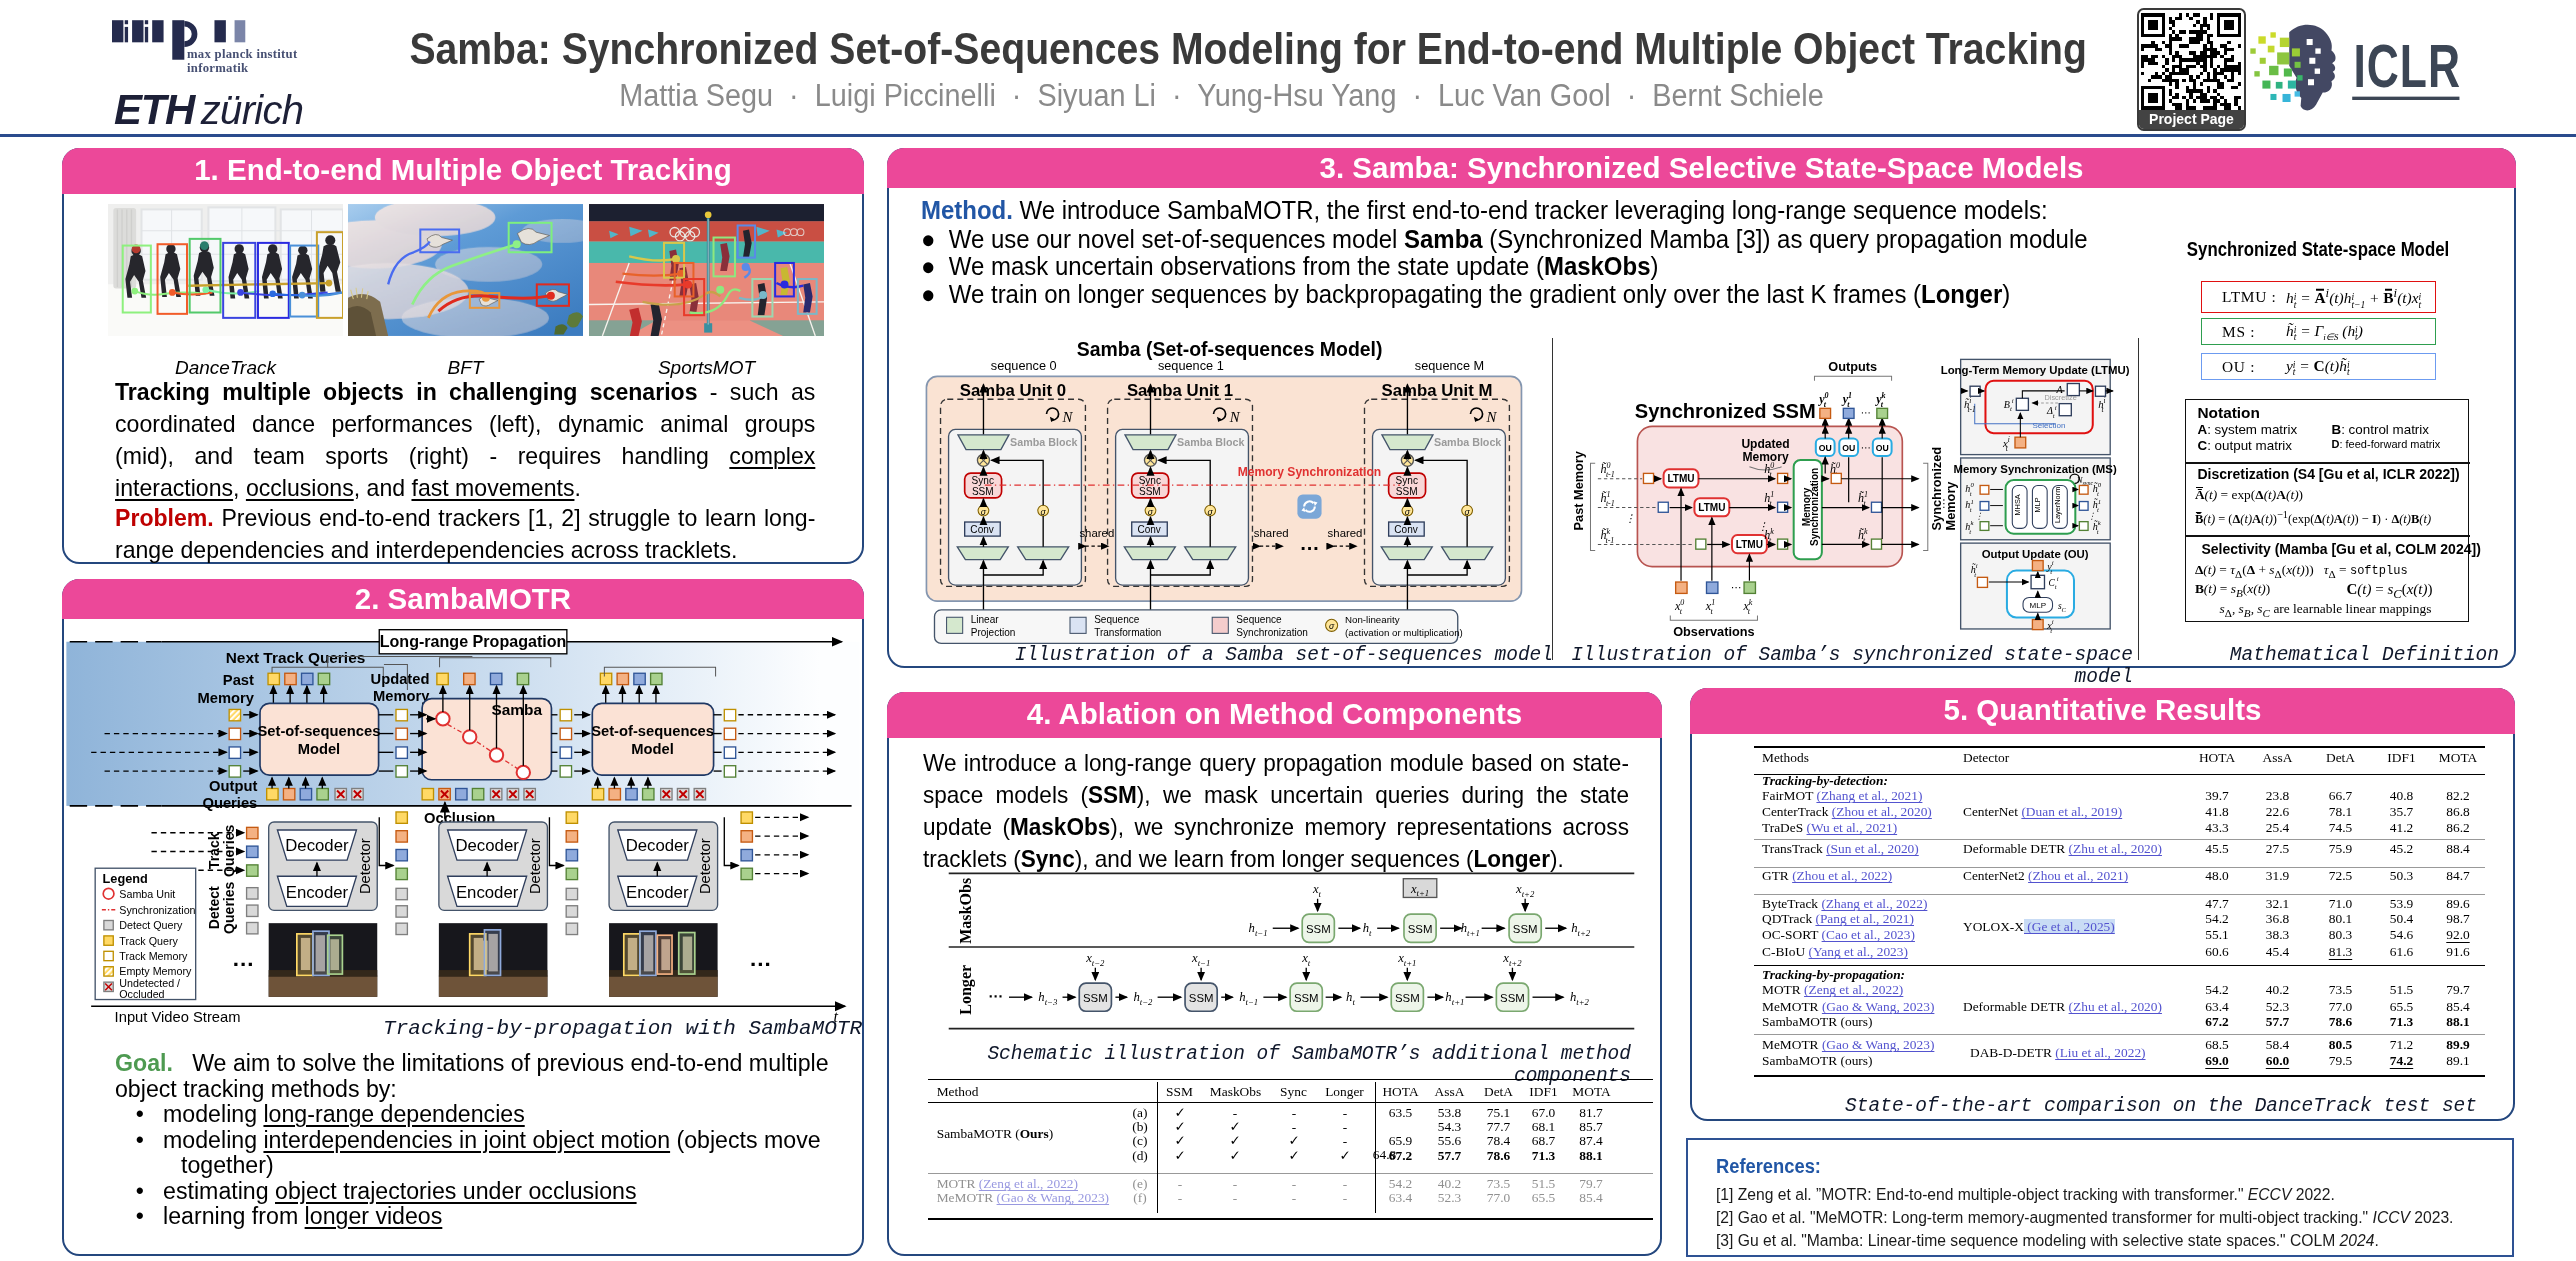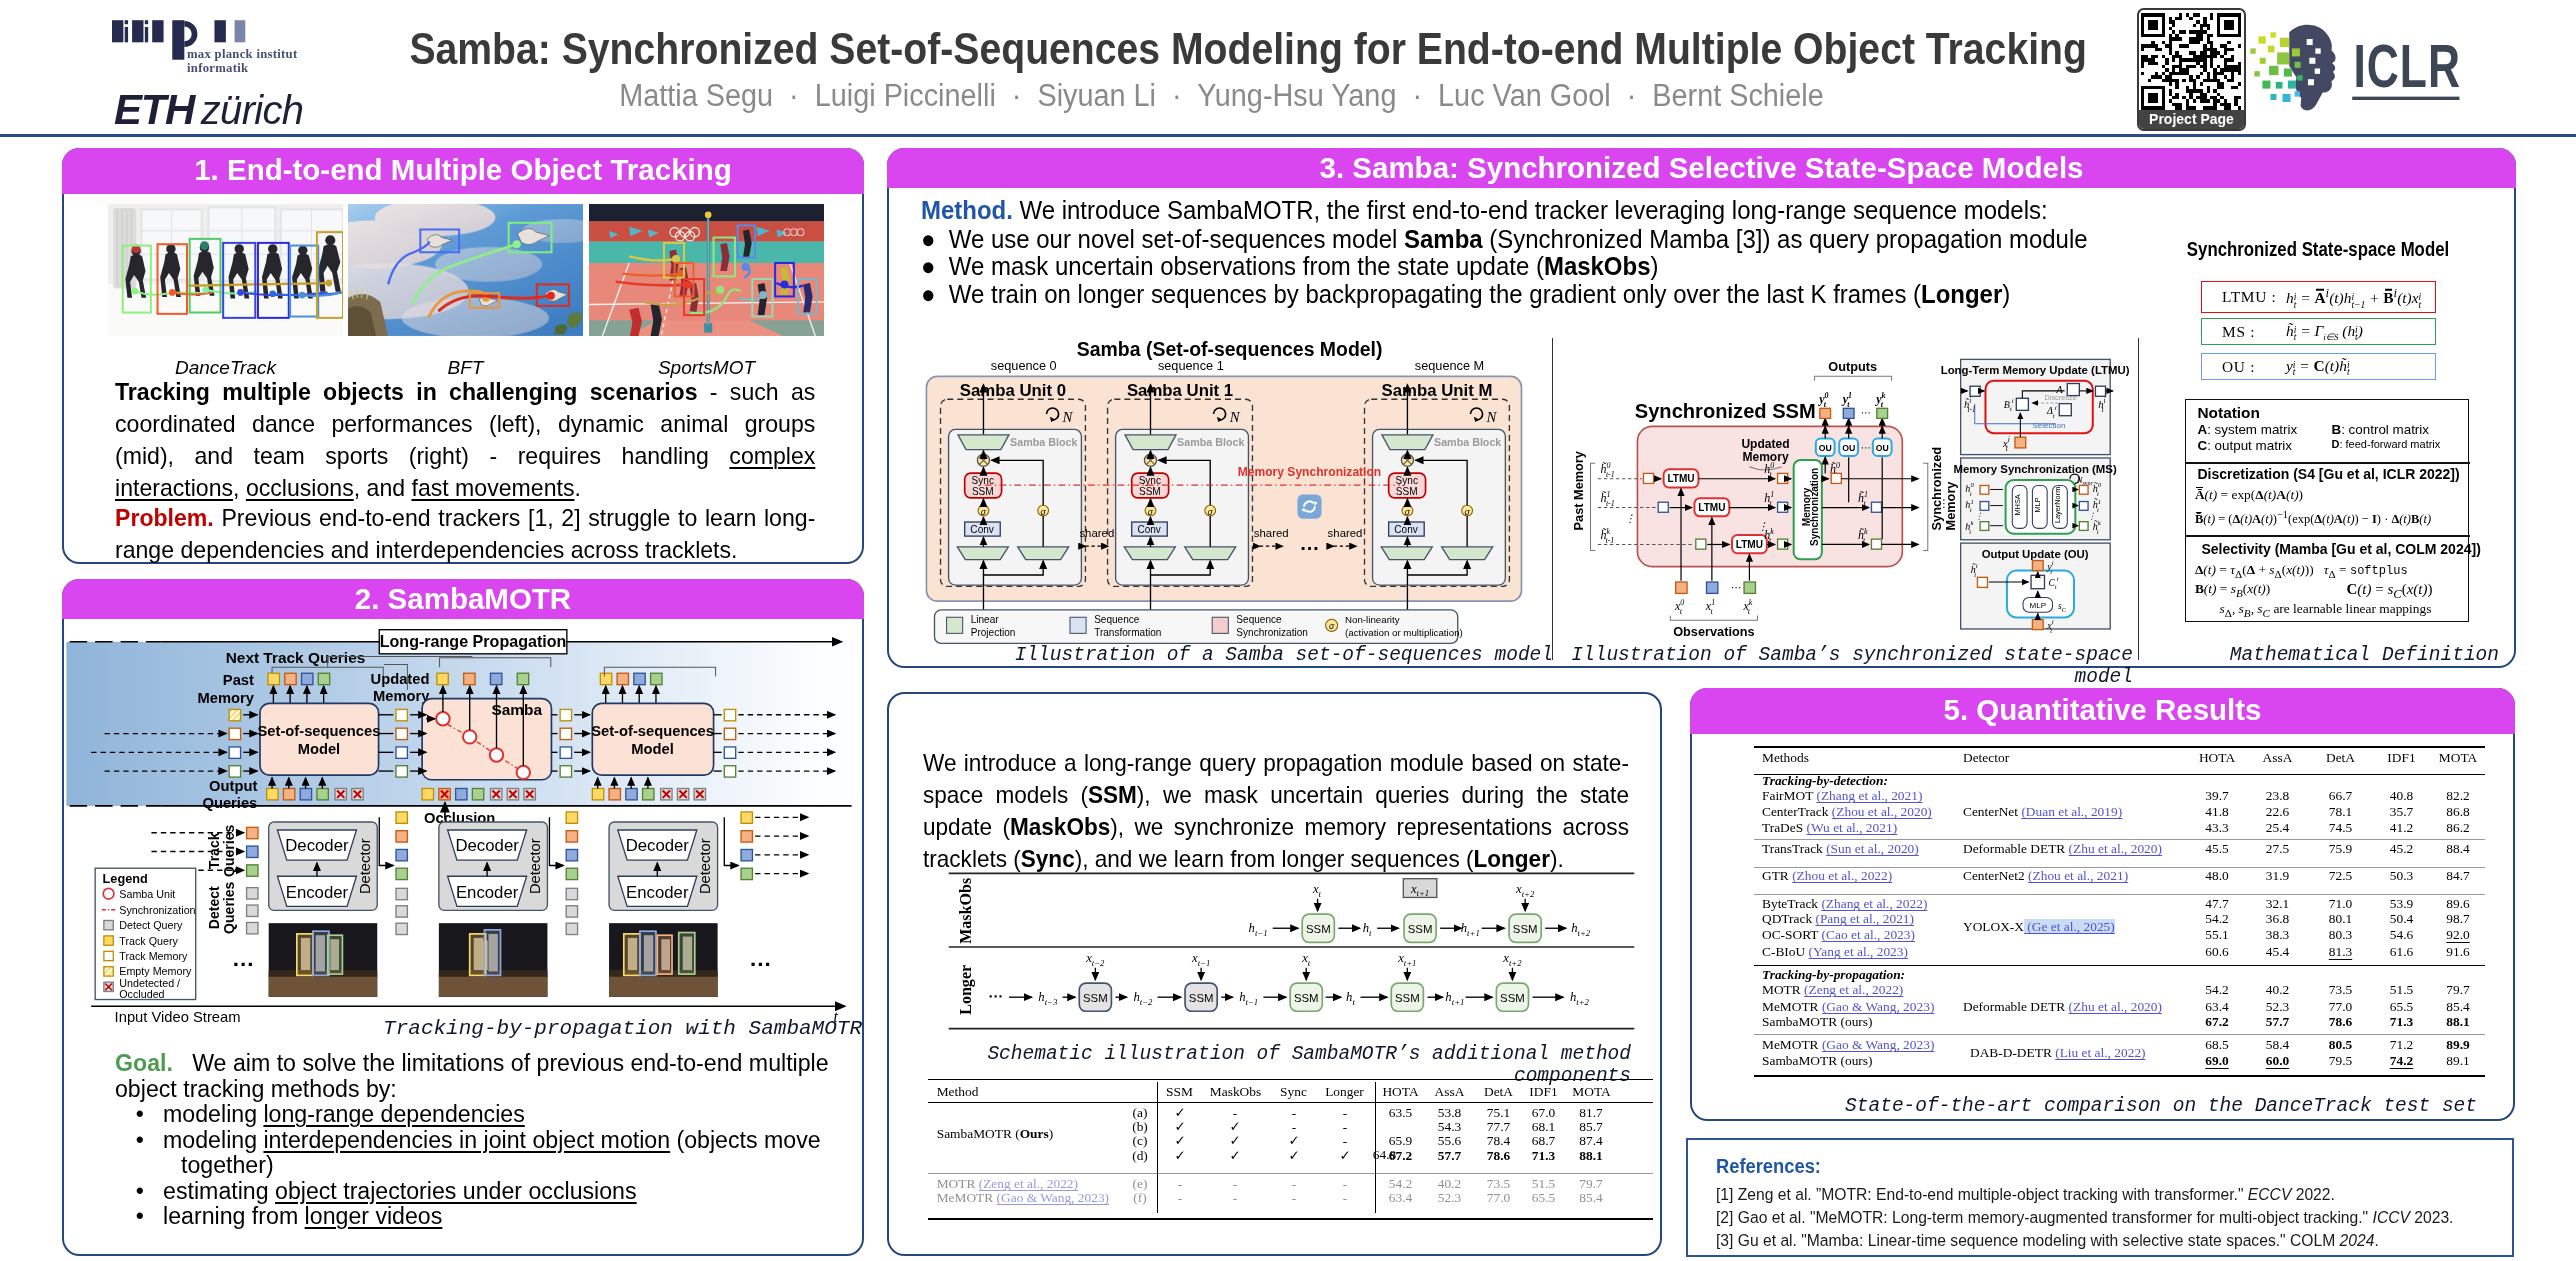--- a/index.html
+++ b/index.html
@@ -1,20 +1,20 @@
 <!DOCTYPE html>
 <html style="font-size:10.7px"><head>
 <meta charset="utf-8">
 <style>
 * { margin:0; padding:0; box-sizing:border-box; }
 html,body { width:2576px; height:1261px; background:#ffffff; font-family:"Liberation Sans", sans-serif; }
 .poster { position:relative; width:2576px; height:1261px; overflow:hidden; }
 .abs { position:absolute; }
 .panel { position:absolute; border:2px solid #24477E; border-radius:17.4px; background:#fff; }
-.phead { position:absolute; left:-2px; top:-2px; right:-2px; height:44px; background:#d946ef; border-radius:17.4px 17.4px 0 0; color:#fff; font-weight:bold; font-size:29.5px; text-align:center; line-height:43px; }
+.phead { position:absolute; left:-2px; top:-2px; right:-2px; height:44px; background:#ec4899; border-radius:17.4px 17.4px 0 0; color:#fff; font-weight:bold; font-size:29.5px; text-align:center; line-height:43px; }
 .toprule { position:absolute; left:0; top:134px; width:2576px; height:3.4px; background:#2A4B8D; }
 .it { font-style:italic; }
 .b { font-weight:bold; }
 .u { text-decoration:underline; text-underline-offset:3.4px; text-decoration-thickness:1.7px; }
 .cap { position:absolute; font-style:italic; text-align:right; color:#0f172a;font-family:Liberation Mono, monospace; }
 .just { text-align:justify; }
 .sx { transform:scaleX(0.94); transform-origin:0 0; }
 .m { font-family:"Liberation Serif",serif; font-style:italic; }
 .mb { font-family:"Liberation Serif",serif; font-weight:bold; font-style:normal; }
 .mr { font-family:"Liberation Serif",serif; font-style:normal; }
@@ -1477,20 +1477,21 @@
         <div class="abs mr" style="left:9.4px; top:162px; font-size:13.4px; white-space:nowrap;"><span class="mb">Δ</span><span class="m">(t)</span> = <span class="m">τ</span><sub>Δ</sub>(<span class="mb">Δ</span> + <span class="m">s</span><sub>Δ</sub>(<span class="m">x(t)</span>))&nbsp;&nbsp;&nbsp;<span class="m">τ</span><sub>Δ</sub> = <span style="font-family:'Liberation Mono',monospace; font-size:12px;">softplus</span></div>
         <div class="abs mr" style="left:9.4px; top:181px; font-size:13.4px; white-space:nowrap;"><span class="mb">B</span><span class="m">(t)</span> = <span class="m">s</span><sub><span class="m">B</span></sub>(<span class="m">x(t)</span>)</div>
         <div class="abs mr" style="left:161px; top:181px; font-size:15px; white-space:nowrap;"><span class="mb">C</span><span class="m">(t)</span> = <span class="m">s</span><sub><span class="m">C</span></sub>(<span class="m">x(t)</span>)</div>
         <div class="abs mr" style="left:34px; top:201px; font-size:13.4px; white-space:nowrap;"><span class="m">s</span><sub>Δ</sub>, <span class="m">s</span><sub><span class="m">B</span></sub>, <span class="m">s</span><sub><span class="m">C</span></sub> are learnable linear mappings</div>
       </div>
     </div>
     <div class="cap" style="left:1268px; top:494px; width:342px; font-size:19.5px;">Mathematical Definition</div>
   </div>
 
   <div class="panel" id="p4" style="left:887px; top:692px; width:775px; height:564px;">
+    <div class="phead" style="height:46px; line-height:44px;">4. Ablation on Method Components</div>
     <div class="abs just sx" style="left:34px; top:53px; width:751px; font-size:24px; line-height:32px;">
       We introduce a long-range query propagation module based on state-​space models (<span class="b">SSM</span>), we mask uncertain queries during the state update (<span class="b">MaskObs</span>), we synchronize memory representations across tracklets (<span class="b">Sync</span>), and we learn from longer sequences (<span class="b">Longer</span>).
     </div>
     <div class="abs" id="p4schem" style="left:59px; top:178px; width:687px; height:158px;">
       <svg width="687" height="158" viewBox="0 0 1024 236" font-family="'Liberation Serif',serif">
         <defs>
           <marker id="ah4" markerWidth="8" markerHeight="8" refX="6" refY="3" orient="auto">
               <path d="M0,0 L7,3 L0,6 z" fill="#000"></path>
             </marker>
           <g id="ssmg">

